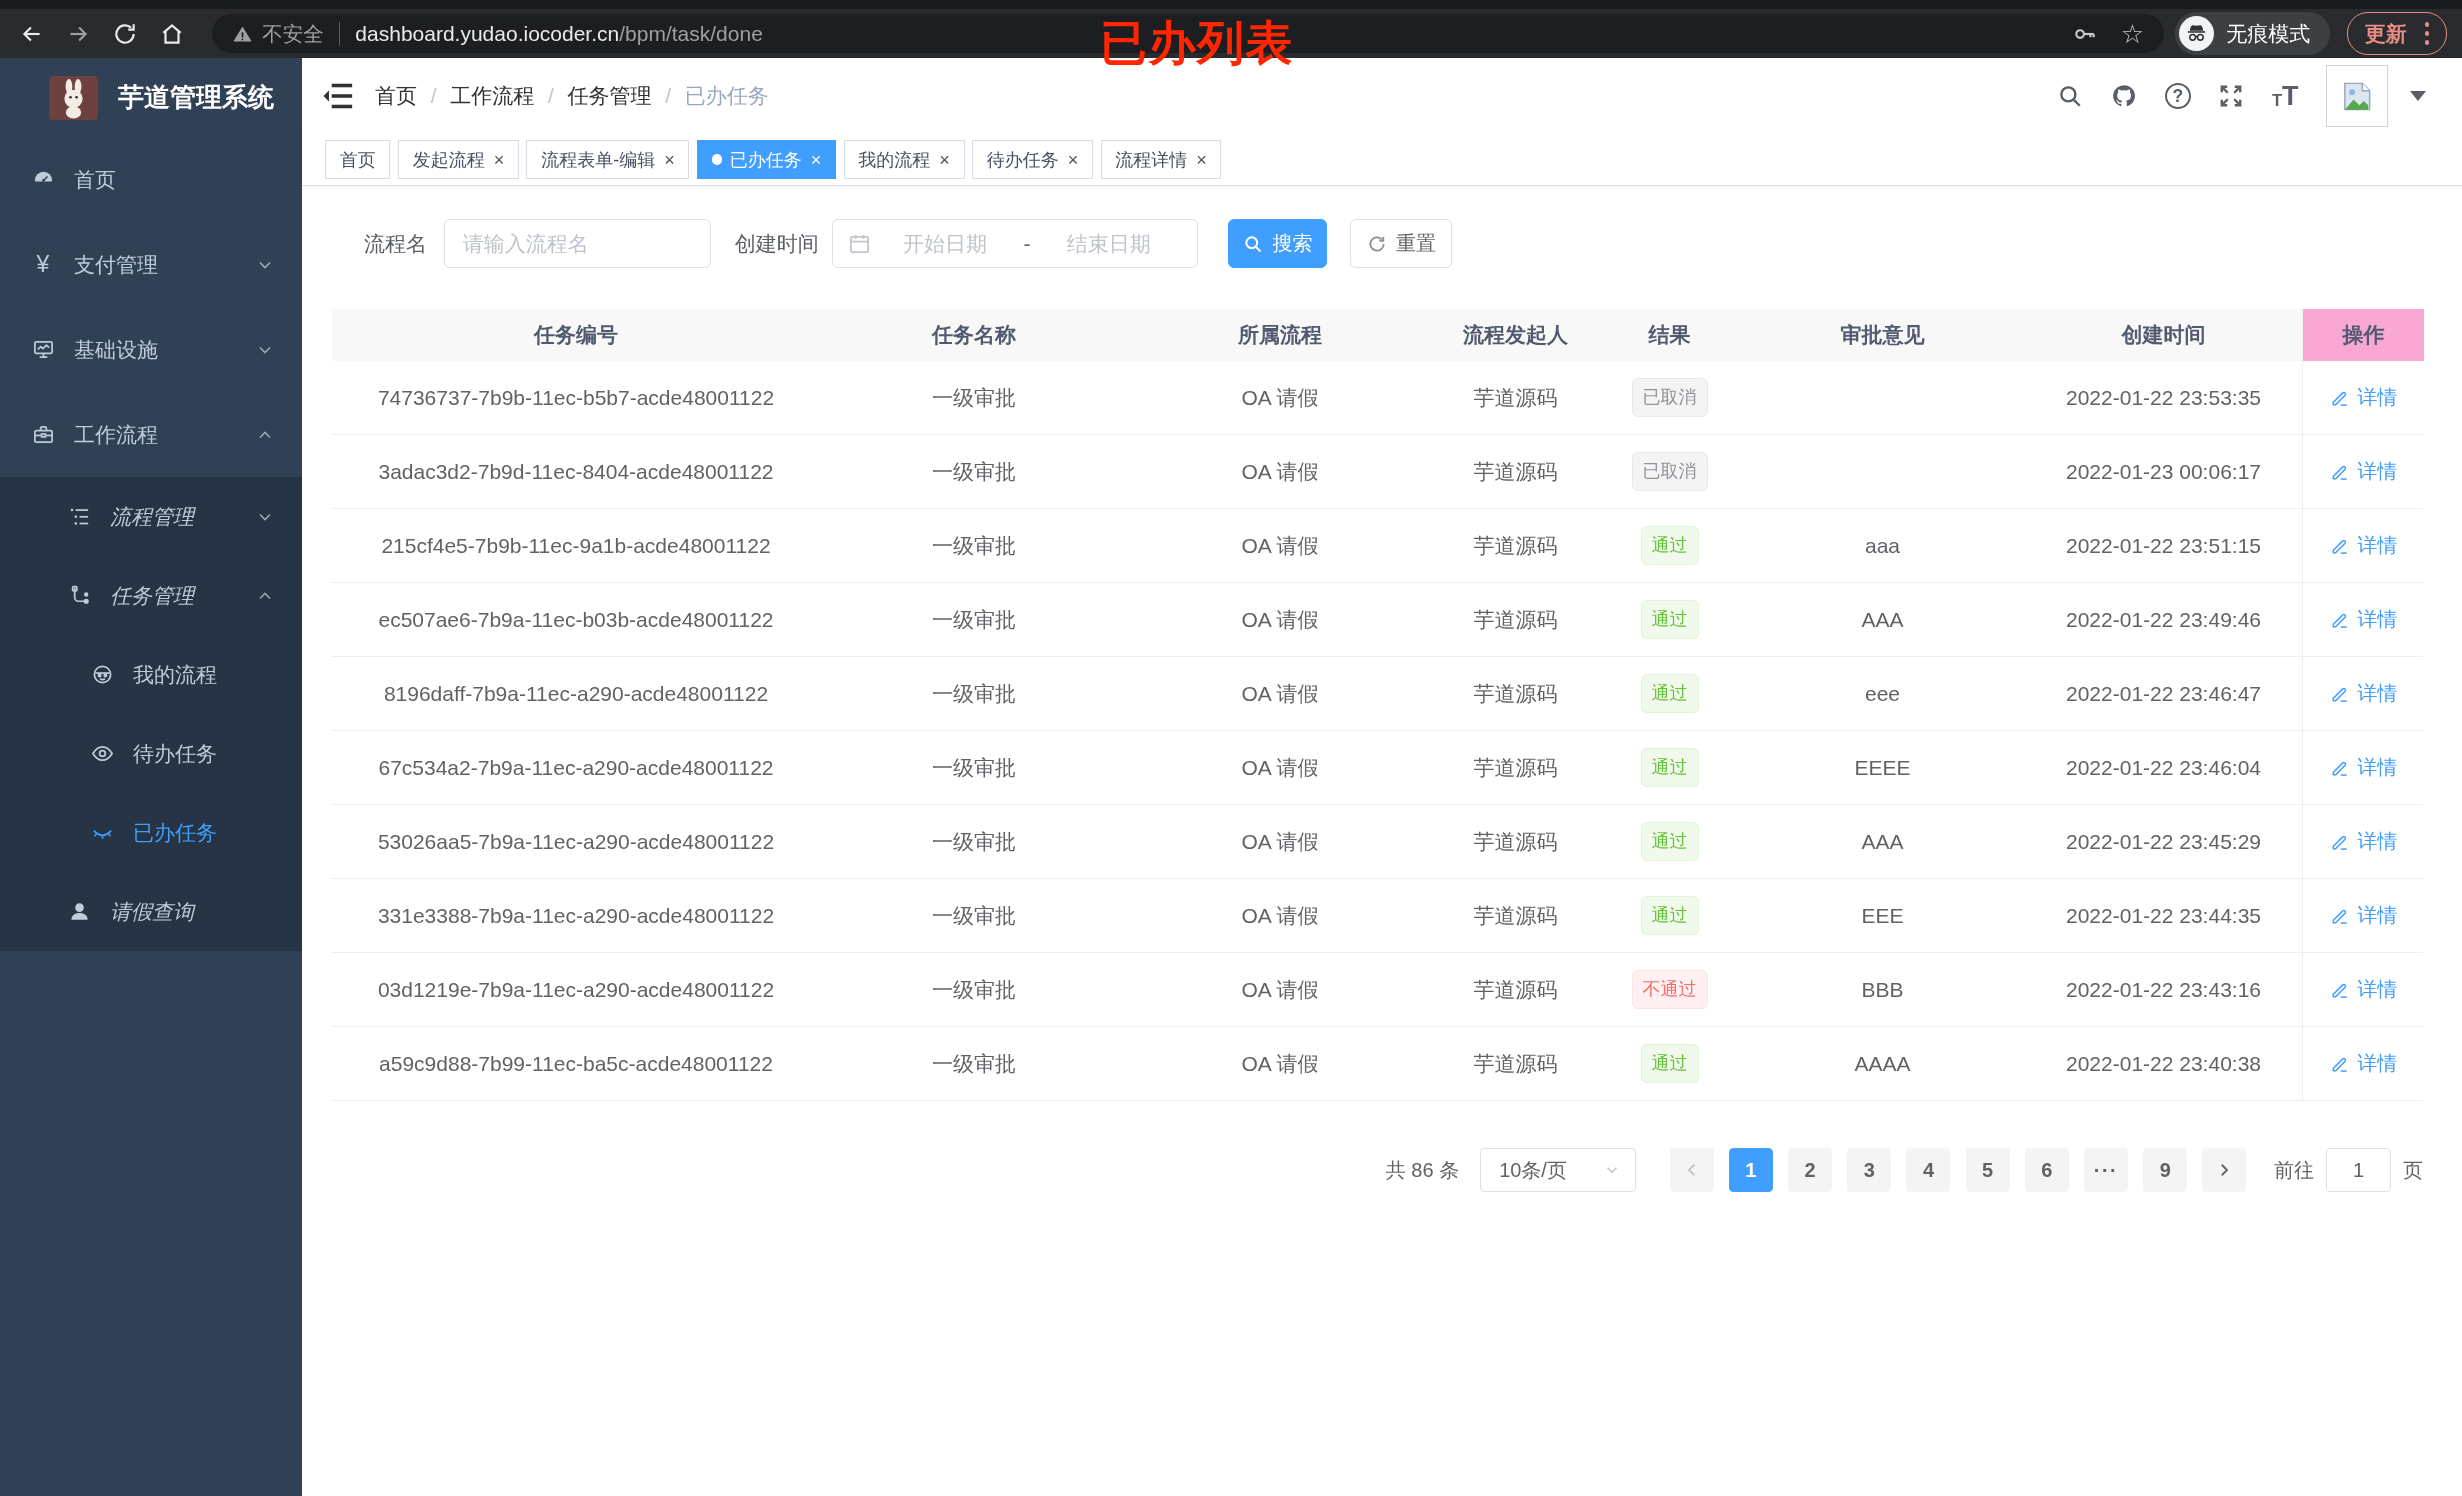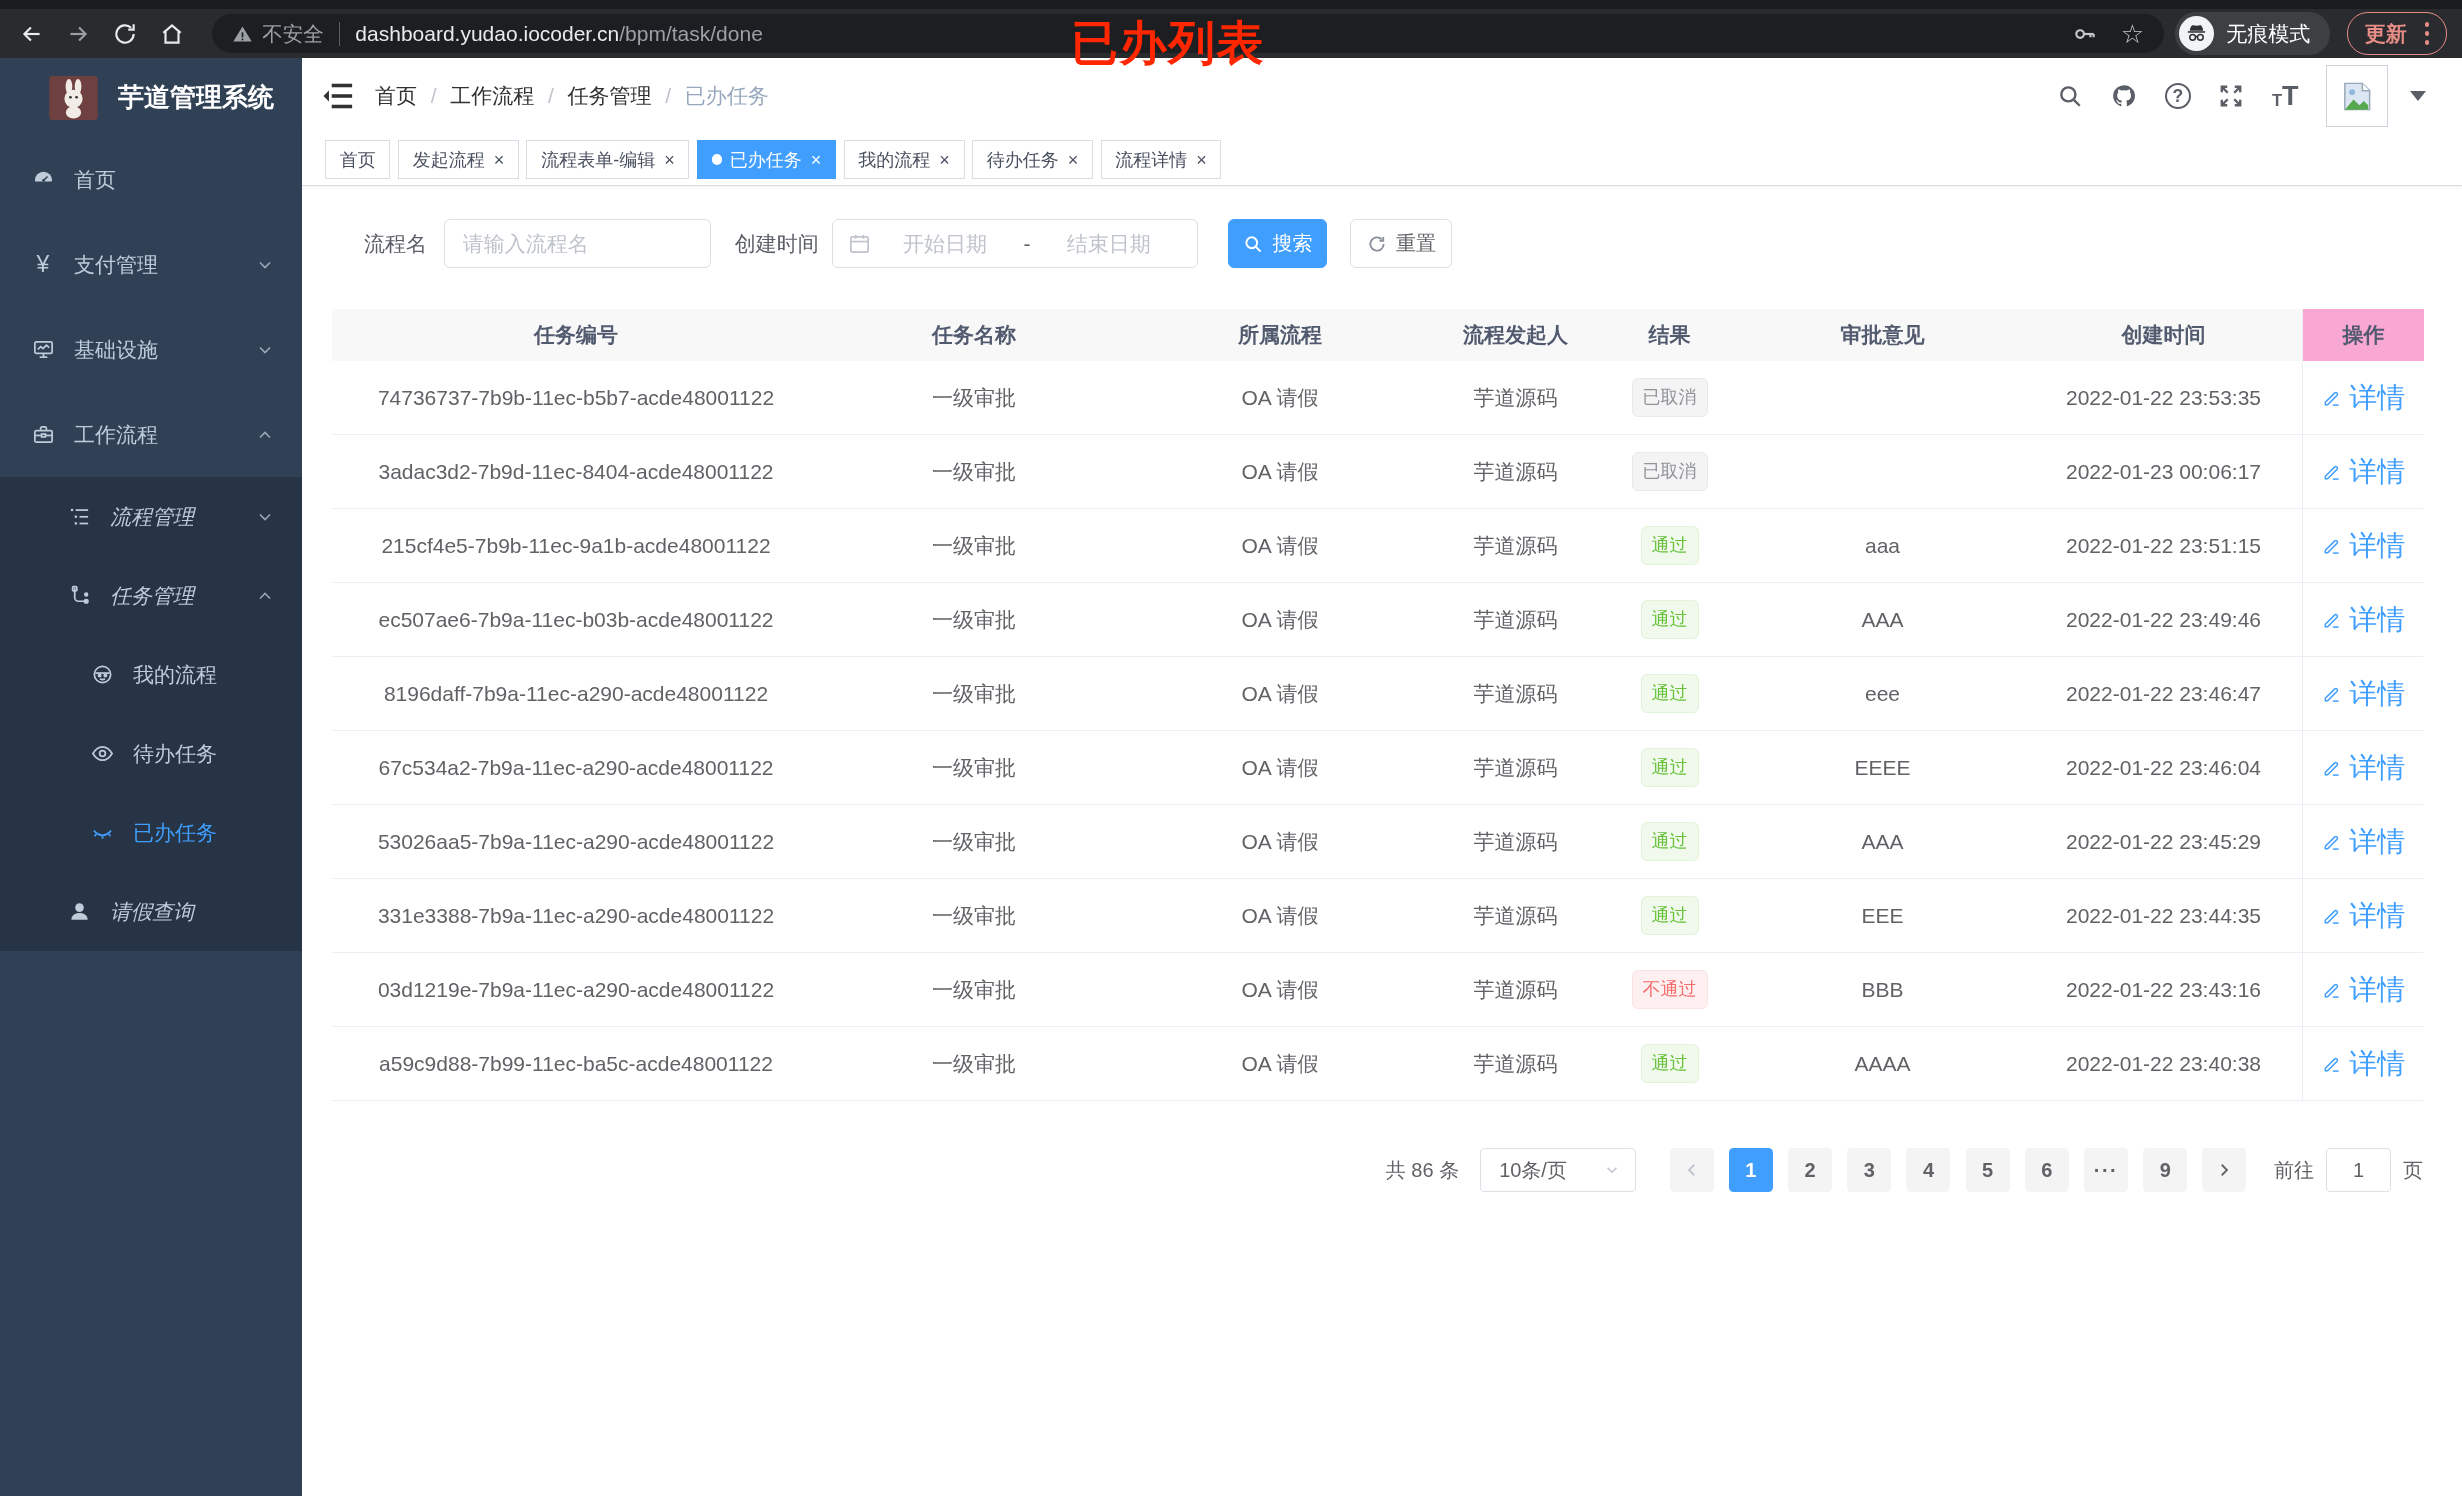--- a/index.html
+++ b/index.html
@@ -25,21 +25,21 @@
   .star-glyph { color:#c7cacd; font-size:26px; line-height:1; }
   .incog-chip { height:43px; background:#3c4043; border-radius:21px; display:flex; align-items:center; padding:0 20px 0 4.6px; margin-right:16.7px; }
   .incog-circle { width:35px; height:35px; border-radius:50%; background:#f1f3f4; display:flex; align-items:center; justify-content:center; margin-right:12px; }
   .incog-circle svg { width:23px; height:23px; }
   .incog-label { color:#fff; font-size:21px; white-space:nowrap; }
   .update-pill { height:43px; border:1.5px solid #e78d86; border-radius:21px; display:flex; align-items:center; padding:0 16.7px; color:#e78d86; }
   .update-label { font-size:21px; font-weight:700; }
   .menu-dots { display:flex; flex-direction:column; gap:4.6px; margin-left:18px; }
   .menu-dots i { width:4.6px; height:4.6px; border-radius:50%; background:#e78d86; }
 
-  .overlay-title { position:absolute; left:1071px; top:12px; font-size:47px; font-weight:700; color:#ff2600; z-index:50; letter-spacing:1.5px; }
+  .overlay-title { position:absolute; left:1100px; top:12px; font-size:47px; font-weight:700; color:#ff2600; z-index:50; letter-spacing:1.5px; }
 
   
   .sidebar { position:absolute; left:0; top:58px; bottom:0; width:302px; background:#304156; overflow:hidden; }
   .logo-row { height:79px; display:flex; align-items:center; padding-left:49px; }
   .logo-img { width:49px; height:44px; border-radius:3px; flex:none; }
   .logo-title { color:#fff; font-size:26px; font-weight:700; margin-left:20px; white-space:nowrap; }
   .menu { color:#bfcbd9; }
   .mi { position:relative; display:flex; align-items:center; font-size:21px; cursor:pointer; }
   .mi.l1 { height:85px; padding-left:30px; }
   .mi.l2 { height:79px; padding-left:66px;font-style:italic; }
@@ -103,21 +103,21 @@
   .th { font-size:21px; font-weight:700; color:#515a6e; text-align:center; }
   .tr { height:74px; border-bottom:1.5px solid #ebeef5; background:#fff; }
   .td { font-size:21px; color:#606266; text-align:center; overflow:hidden; white-space:nowrap; }
   .cell-op { height:100%; display:flex; align-items:center; justify-content:center; border-left:1.5px solid #ebeef5; }
   .t-head .cell-op { background:#f9a8d4; }
   .badge { display:inline-block; height:39px; line-height:36px; padding:0 10px; border-radius:6px; font-size:18px; border:1.5px solid transparent; }
   .badge:empty { display:none; }
   .badge-info { background:#f4f4f5; border-color:#e9e9eb; color:#909399; }
   .badge-success { background:#f0f9eb; border-color:#e1f3d8; color:#67c23a; }
   .badge-danger { background:#fef0f0; border-color:#fde2e2; color:#f56c6c; }
-  .detail-link { display:inline-flex; align-items:center; color:#409eff; font-size:28px; cursor:pointer; text-decoration:none; }
+  .detail-link { display:inline-flex; align-items:center; color:#409eff; font-size:20px; cursor:pointer; text-decoration:none; }
   .detail-link svg { width:20px; height:20px; margin-right:7.6px; }
 
   
   .pagination { margin-top:47px; display:flex; align-items:center; justify-content:flex-end; color:#606266; font-size:20px; }
   .pg-total { margin-right:21px; white-space:nowrap; }
   .pg-size { width:156px; height:44px; border:1.5px solid #dcdfe6; border-radius:4.6px; display:flex; align-items:center; padding:0 13.7px 0 18px; margin-right:26px; color:#606266; }
   .pg-size .sel-txt { flex:1; white-space:nowrap; }
   .pg-size svg { width:18px; height:18px; color:#c0c4cc; }
   .pg-btn { min-width:44px; height:44px; border-radius:4.6px; background:#f4f4f5; color:#606266; font-weight:700; display:flex; align-items:center; justify-content:center; margin:0 7.6px; cursor:pointer; padding:0 6px; }
   .pg-btn.active { background:#409eff; color:#fff; }

